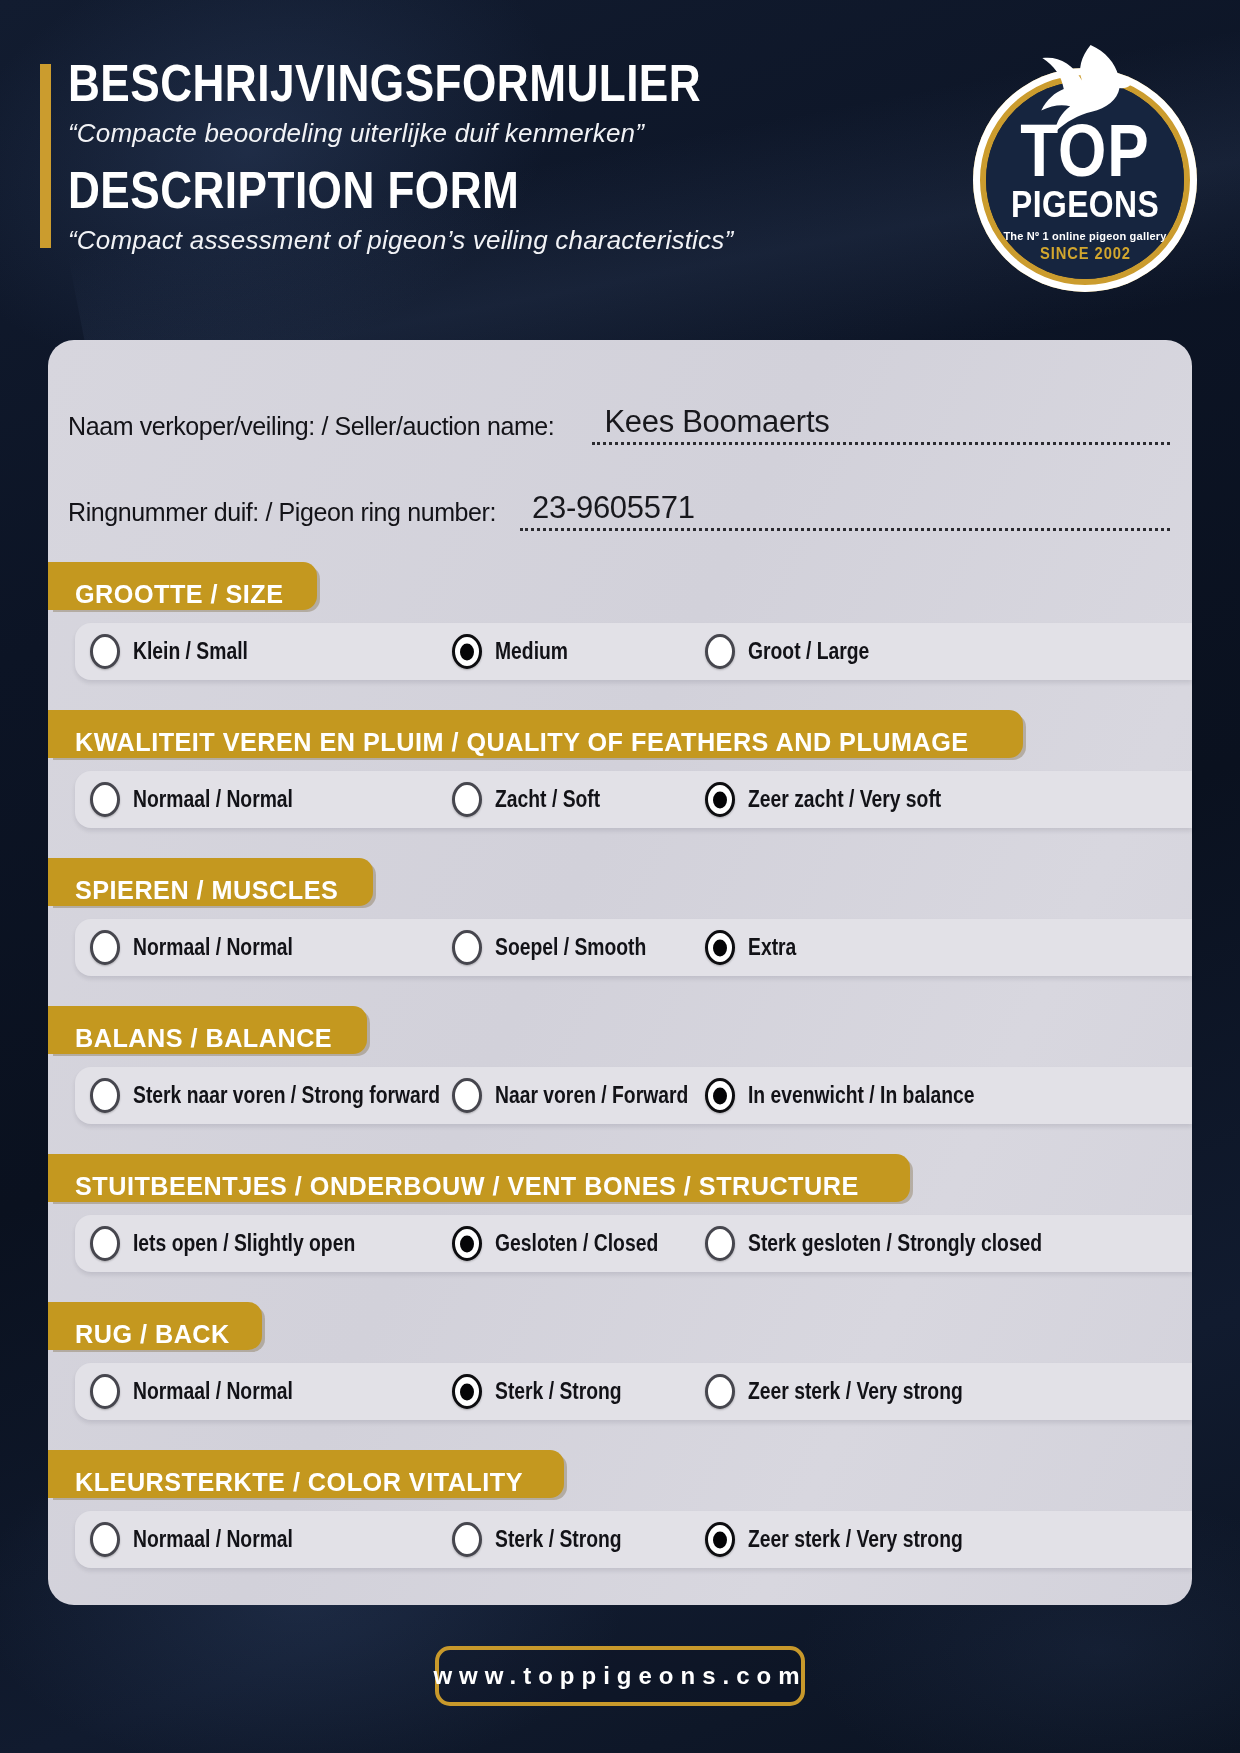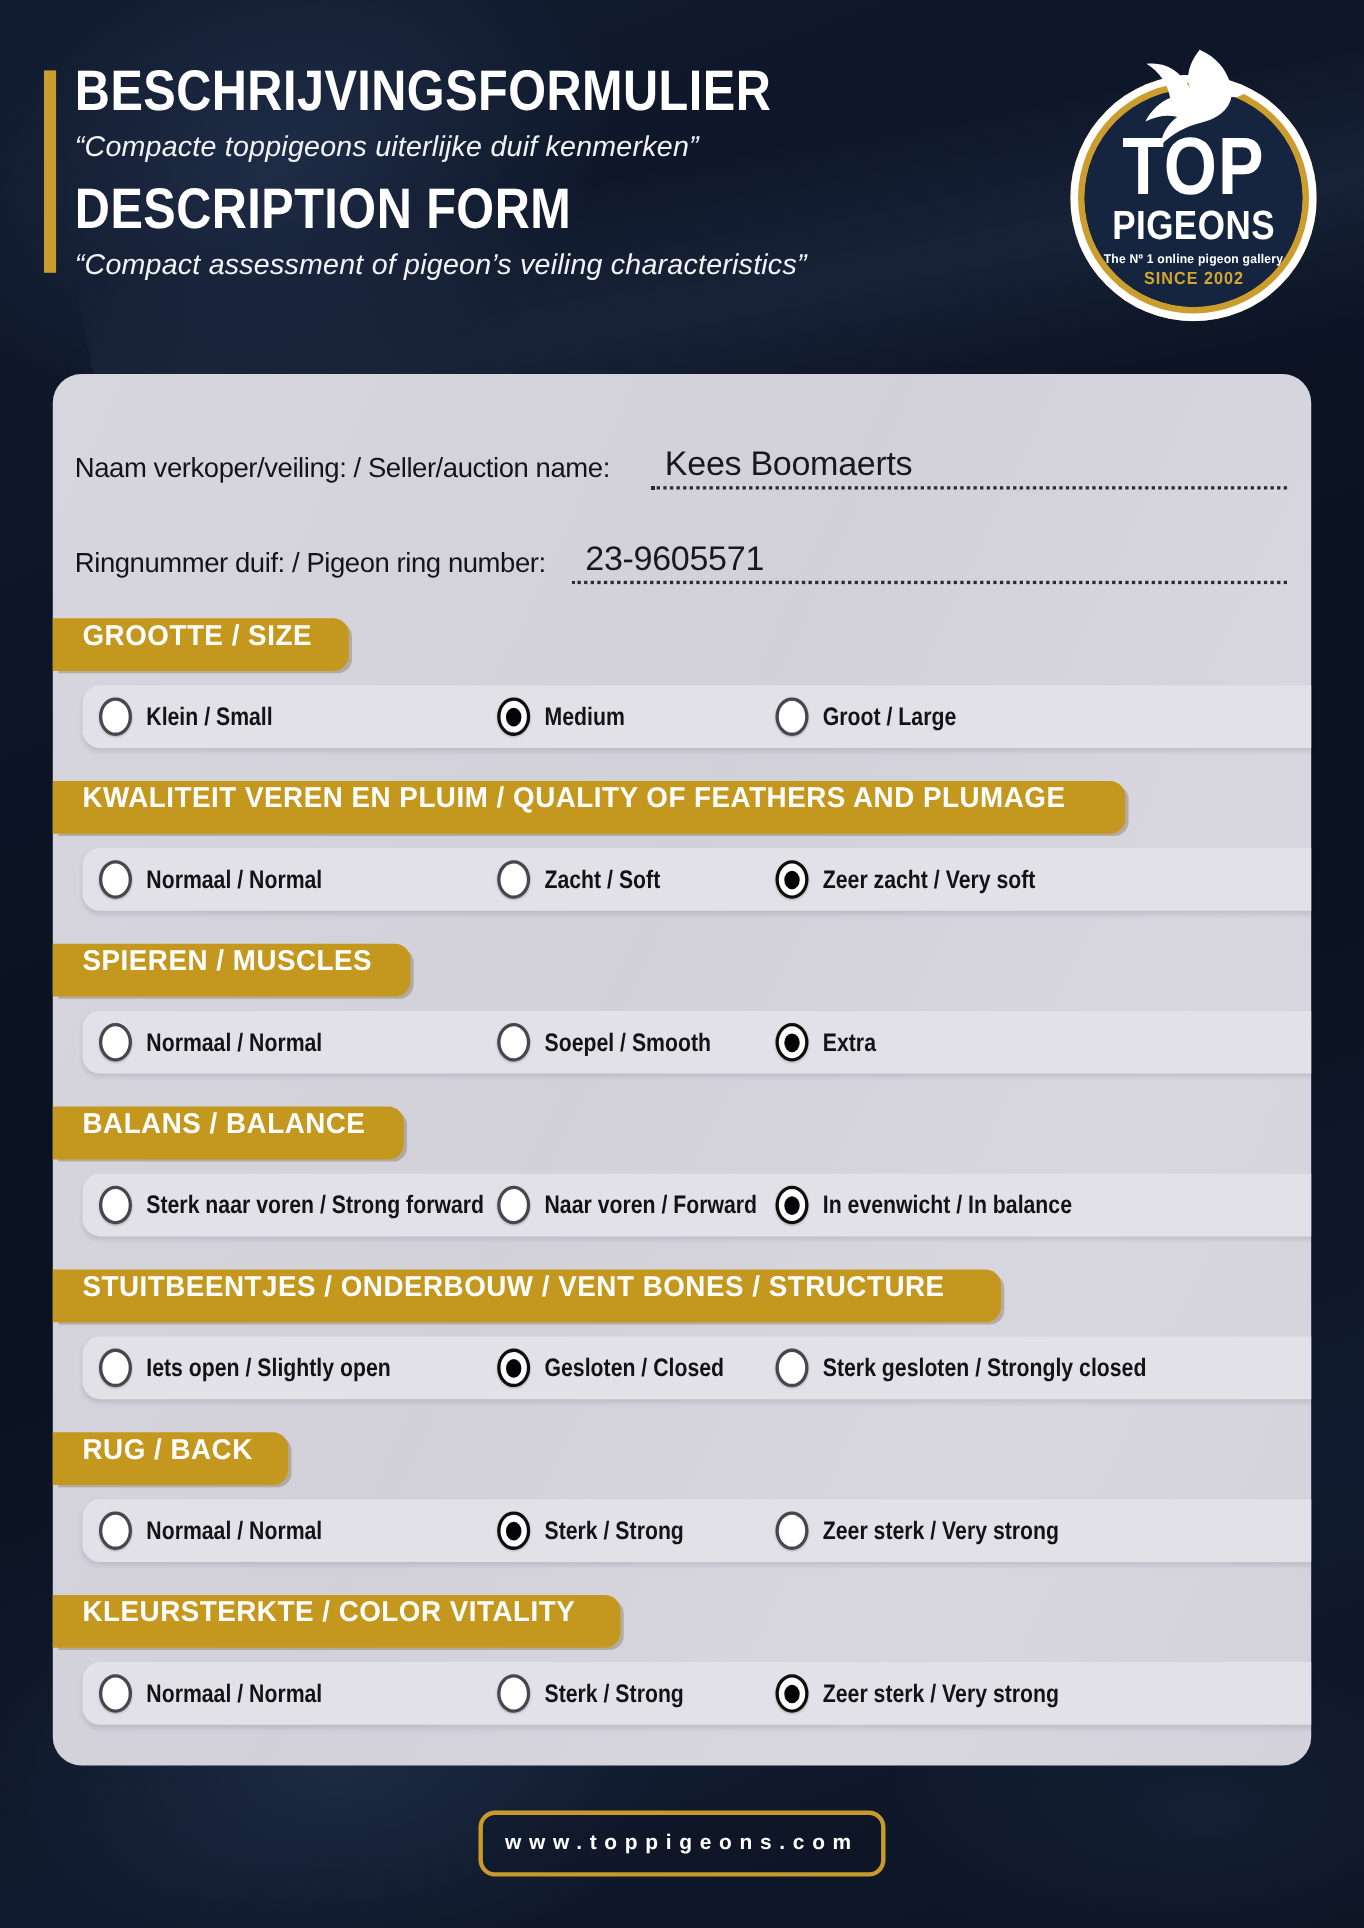--- a/index.html
+++ b/index.html
@@ -56,54 +56,54 @@
   .field-row{position:absolute;left:20px;right:22px;display:flex;align-items:flex-end;color:var(--ink);}
   .field-row.r1{top:64px;gap:38px;}
   .field-row.r2{top:150px;gap:24px;}
   .flabel{font-size:25px;letter-spacing:-.4px;white-space:nowrap;padding-bottom:4px;color:#131318;}
   .fill{flex:1;border-bottom:3px dotted #2b2b30;display:flex;align-items:center;min-width:40px;}
   .fvalue{font-size:31px;letter-spacing:-.3px;color:#18181d;padding:0 0 2px 12px;white-space:nowrap;}
 
   
   .section{position:absolute;left:0;right:0;height:118px;}
   .tab{position:absolute;left:0;top:0;height:48px;background:var(--gold);
-       border-radius:0 14px 14px 0;display:flex;align-items:flex-start;
-       padding:0 27px 0 27px;width:max-content;box-shadow:4px 3px 0 -1px rgba(92,68,10,.28);}
+       border-radius:0 14px 14px 0;display:flex;align-items:flex-end;
+       padding:12px 27px 0 27px;width:max-content;box-shadow:4px 3px 0 -1px rgba(92,68,10,.28);}
   .tab span{color:#fff;font-weight:bold;font-size:26px;letter-spacing:.5px;white-space:nowrap;
             display:inline-block;transform:scaleX(.97);transform-origin:0 50%;}
   .options{position:absolute;left:27px;right:0;top:61px;height:57px;background:var(--strip);
            border-radius:16px 0 0 16px;box-shadow:0 3px 4px rgba(20,20,40,.10);}
   .opt{position:absolute;top:0;height:57px;display:flex;align-items:center;gap:13px;}
   .opt.c1{left:15px;text-align:center;} .opt.c2{left:377px;} .opt.c3{left:630px;}
   .radio{width:30px;height:35px;border-radius:50%;background:#fff;border:3px solid #46464e;
          flex:0 0 auto;position:relative;box-shadow:0 1px 2px rgba(0,0,0,.25);}
   .radio.checked{border-color:#0d0d10;}
   .radio.checked::after{content:"";position:absolute;left:50%;top:50%;width:14px;height:17px;
          transform:translate(-50%,-50%);border-radius:50%;background:#050507;}
   .olabel{font-weight:bold;font-size:23px;color:#121217;white-space:nowrap;
           display:inline-block;transform:scaleX(.84);transform-origin:0 50%;letter-spacing:0;}
 
   
   .site-btn{position:absolute;left:435px;top:1646px;width:370px;height:60px;border:4px solid #C8992B;
             border-radius:15px;display:flex;align-items:center;justify-content:center;
             background:rgba(10,16,30,.25);}
-  .site-btn span{color:#fff;font-weight:bold;font-size:19px;letter-spacing:7px;white-space:nowrap;}
+  .site-btn span{color:#fff;font-weight:bold;font-size:24px;letter-spacing:7px;white-space:nowrap;}
 </style>
 </head>
 <body>
 
 <div class="swirl sw1"></div>
 <div class="swirl sw2"></div>
 <div class="swirl sw3"></div>
 <div class="swirl sw4"></div>
 
 <div class="gold-bar"></div>
 <div class="titles">
   <div><span class="big-title">BESCHRIJVINGSFORMULIER</span></div>
-  <p class="sub">“Compacte toppigeons uiterlijke duif kenmerken”</p>
+  <p class="sub">“Compacte beoordeling uiterlijke duif kenmerken”</p>
   <div class="t2"><span class="big-title">DESCRIPTION FORM</span></div>
   <p class="sub">“Compact assessment of pigeon’s veiling characteristics”</p>
 </div>
 
 <div class="badge">
   <svg class="dove" viewBox="0 0 110 95">
     <path fill="#ffffff" d="M63 1 C54 12 51 24 55 34 C46 18 33 11 18 13 C29 20 36 30 38 42
       C30 45 22 52 17 62 C27 57 36 56 44 58 C36 64 31 72 30 82 C40 72 52 66 64 63
       C78 60 88 52 90 41 C95 42 100 40 103 35 C97 36 92 34 89 30 C86 18 77 7 63 1 Z"></path>
   </svg>

